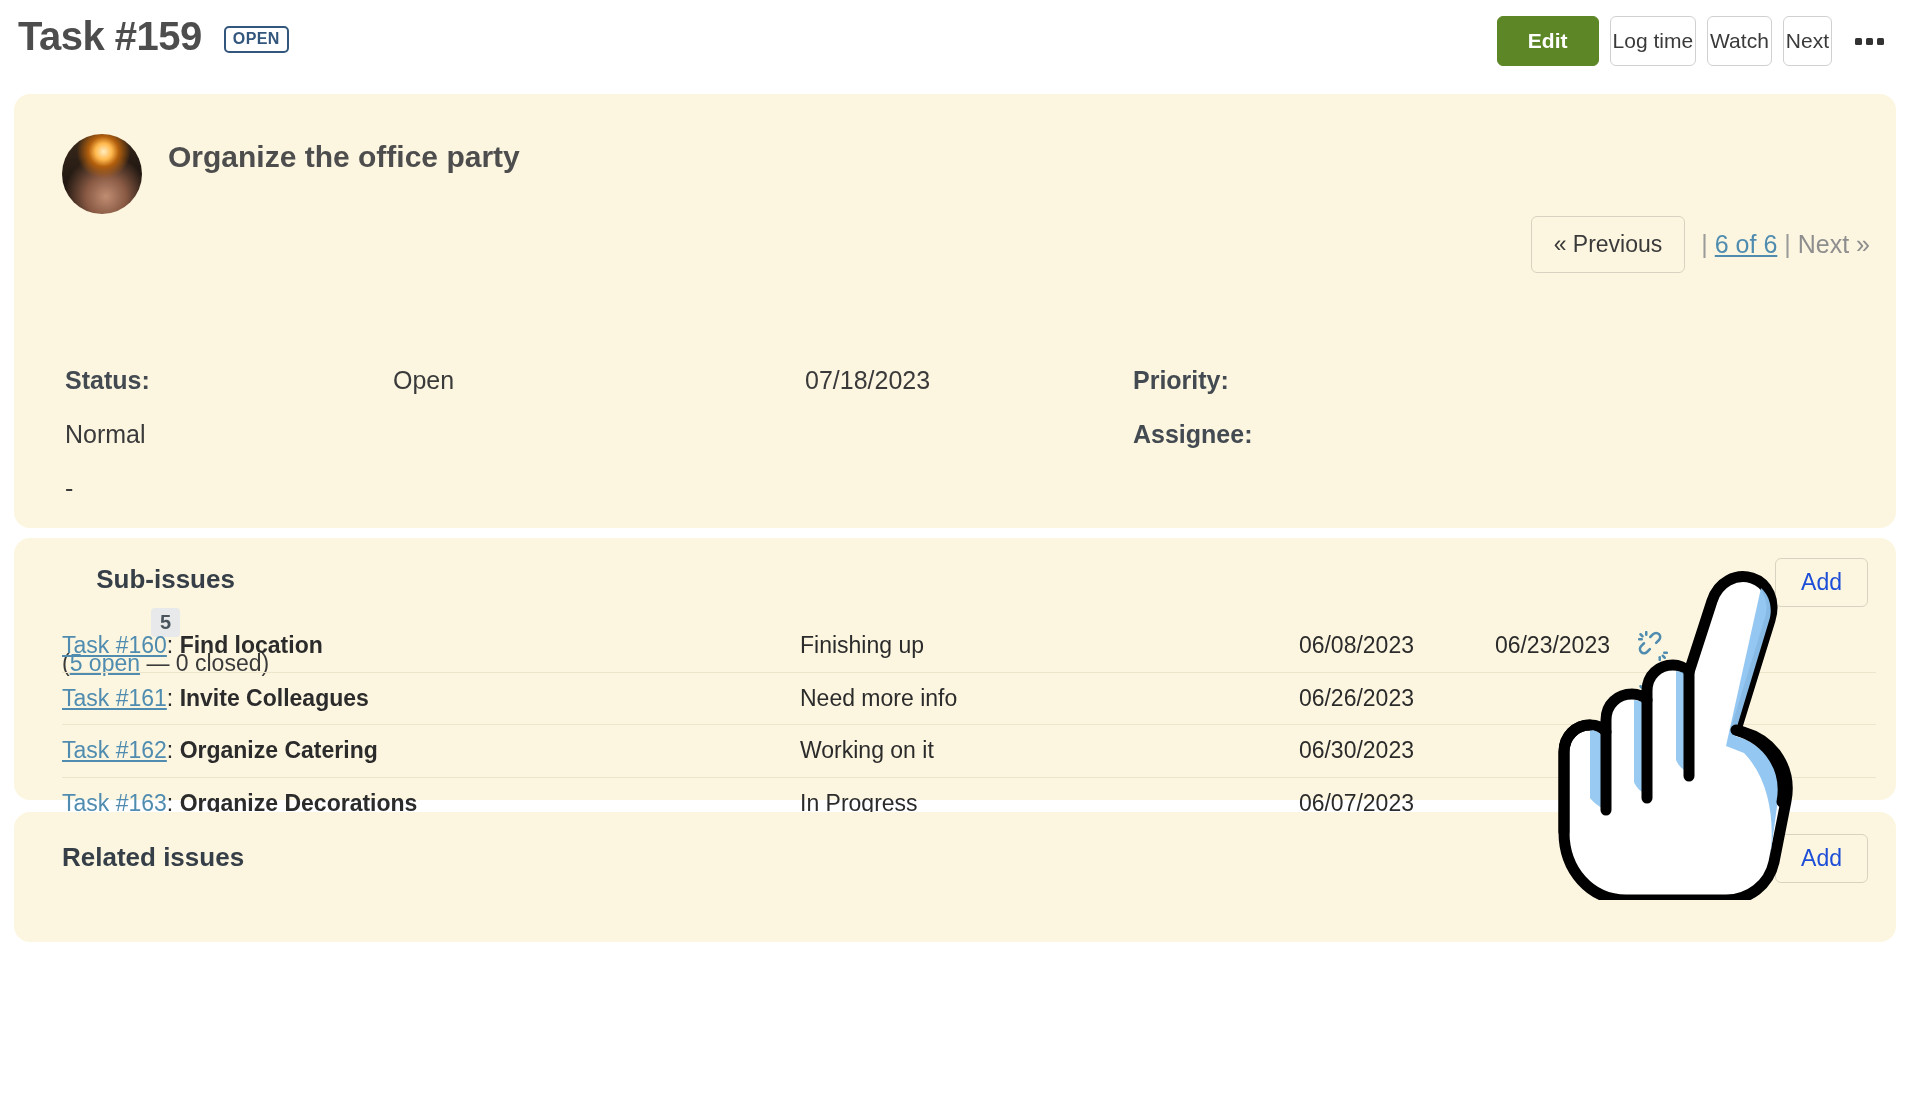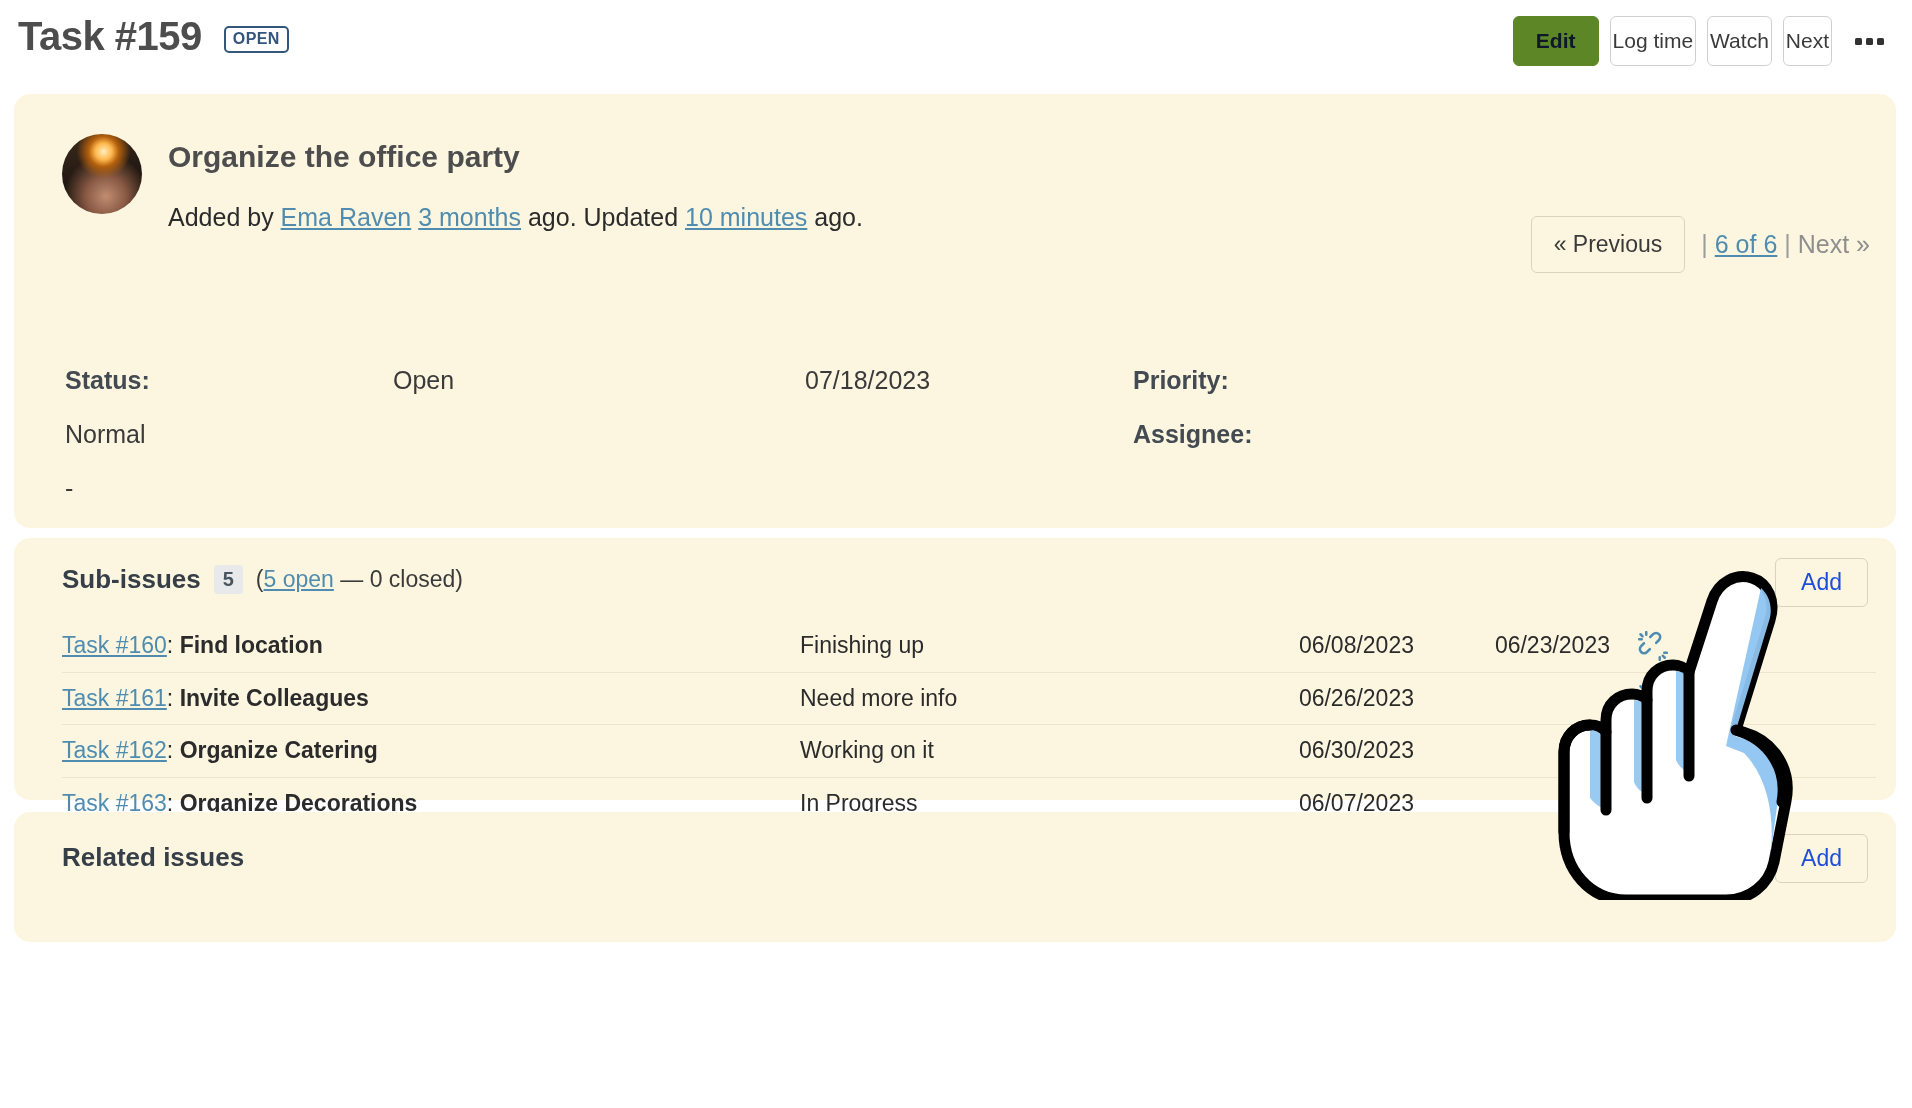--- a/index.html
+++ b/index.html
@@ -28,22 +28,22 @@
   }
 
   .actions { display: flex; align-items: center; gap: 11px; margin-top: 2px; }
   .btn {
     font-size: 21px; line-height: 24px;
     border: 1px solid #d0d0cf; background: #ffffff; color: #3a3a3a;
     border-radius: 6px; padding: 12px 2px; cursor: pointer;
     font-family: "Liberation Sans", sans-serif; white-space: nowrap;
   }
   .btn-primary {
-    background: #5d8727; border-color: #5d8727; color: #0f172a; font-weight: bold;
-    padding: 12px 22px;
+    background: #5d8727; border-color: #5d8727; color: #ffffff; font-weight: bold;
+    padding: 12px 30px;
   }
   .kebab {
     display: flex; align-items: center; gap: 4px; padding: 10px 6px 10px 12px; cursor: pointer;
   }
   .kebab i { width: 7px; height: 7px; border-radius: 1.5px; background: #333; display: block; }
 
   
   .panel {
     position: absolute; left: 14px; width: 1882px;
     background: #fcf6e0; border-radius: 16px;
@@ -86,21 +86,21 @@
     position: absolute; left: 51px; top: 272px; width: 1700px;
     display: grid; grid-template-columns: 328px 412px 328px auto;
     row-gap: 25px; align-items: baseline;
   }
   .attr-k { font-size: 25px; font-weight: bold; color: #434a51; }
   .attr-v { font-size: 25px; color: #3a3a3a; }
 
   
   .sub-head {
     position: absolute; left: 48px; top: 26px;
-    display: flex; align-items: center; gap: 13px;
+    display: flex; align-items: center; gap: 13px; flex-direction: column;
   }
   .sub-title { font-size: 26px; font-weight: bold; color: #363f47; }
   .count-pill {
     background: #e7e9ea; color: #4a545c; font-size: 20px; font-weight: bold;
     border-radius: 4px; padding: 3px 9px 4px; line-height: 22px;
   }
   .sub-counts { font-size: 23px; color: #3a3a3a; }
 
   .add-btn {
     position: absolute; right: 28px; font-size: 23px; color: #1d4ed8;
@@ -160,21 +160,20 @@
       </div>
   </div>
 </div>
 
 <div class="panel" id="panel-detail">
 
   <div class="issue-head">
     <div class="avatar"></div>
     <div>
       <div class="issue-subject">Organize the office party</div>
-      <div class="issue-meta"><span>Added by </span><a class="lnk" href="#">Ema Raven</a><span>&nbsp;</span><a class="lnk" href="#">3 months</a><span> ago. Updated </span><a class="lnk" href="#">10 minutes</a><span> ago.</span></div>
     </div>
   </div>
 
   <div class="pager">
     <button class="pager-btn">« Previous</button>
     <div class="pager-text"><span>|</span>
       <a class="lnk" href="#">6 of 6</a>
       <span>|</span>
       <span class="lnk-grey">Next »</span>
     </div>

